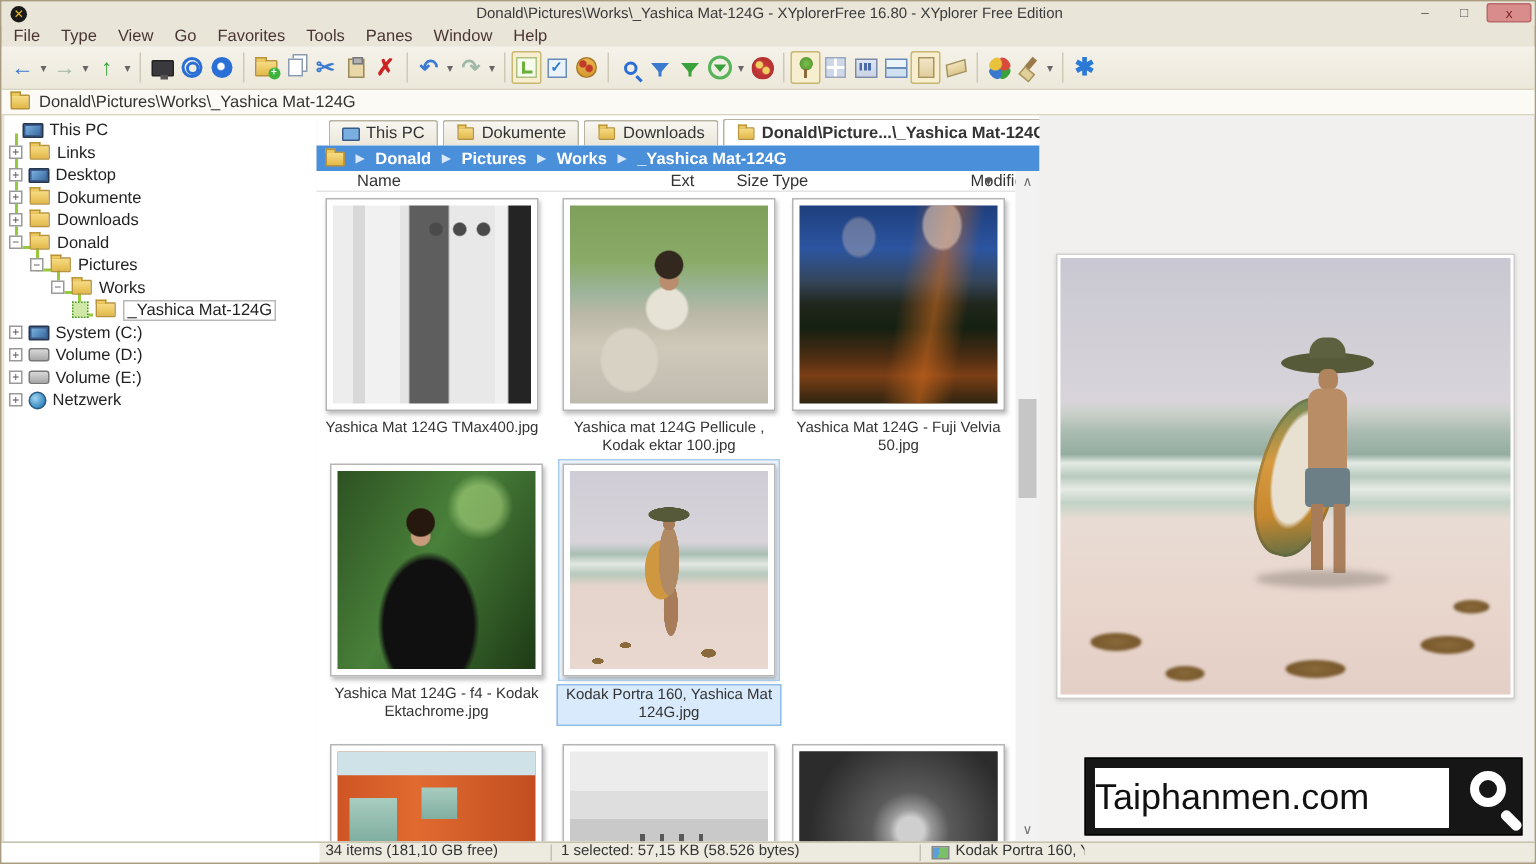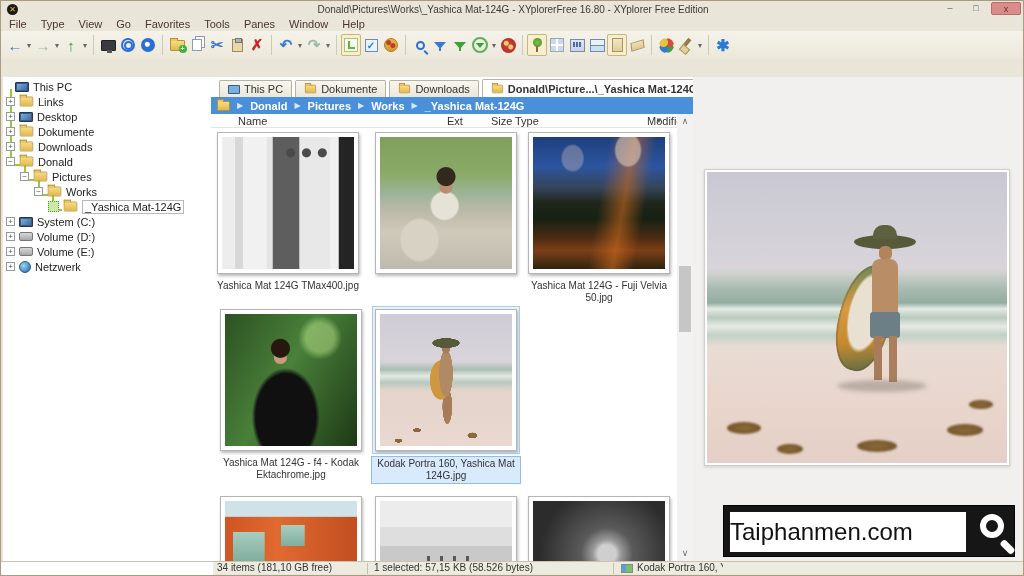--- a/index.html
+++ b/index.html
@@ -320,20 +320,24 @@
         <span class="mflower"></span>
       </span>
     <span class="tb">
         <span class="mbrush"></span>
       </span>
       <span class="tb small">▾</span>
     <span class="tsep"></span>
     <span class="tb mgear">✱</span>
   </div>
 
+  <div class="addressbar">
+    <span class="fold13"></span>
+    <span>Donald\Pictures\Works\_Yashica Mat-124G</span>
+  </div>
 
   <div class="tree">
     <div class="gline" style="left:7px; top:12px; width:10px; height:76px; border-left-width:2px;"></div>
     <div class="gline" style="left:7px; top:80px; width:10px; height:9px; border-bottom-width:2px;"></div>
     <div class="gline" style="left:21px; top:88px; width:10px; height:16px; border-left-width:2px; border-bottom-width:2px;"></div>
     <div class="gline" style="left:35px; top:103px; width:10px; height:16px; border-left-width:2px; border-bottom-width:2px;"></div>
     <div class="gline" style="left:49px; top:118px; width:10px; height:16px; border-left-width:2px; border-bottom-width:2px;"></div>
     <div style="position:relative; padding-top:2px;">
       <div class="trow" style="padding-left:12px;">
           <span class="tic ic-pc"></span>
@@ -454,20 +458,21 @@
             </div>
           </div>
         <div class="cap">Yashica Mat 124G TMax400.jpg</div>
       </div>
       <div class="cell" style="left:160px; top:2px;">
         <div class="thumbw">
             <div class="thumb">
               <div class="photo ph2"></div>
             </div>
           </div>
+        <div class="cap">Yashica mat 124G Pellicule , Kodak ektar 100.jpg</div>
       </div>
       <div class="cell" style="left:313px; top:2px;">
         <div class="thumbw">
             <div class="thumb">
               <div class="photo ph3"></div>
             </div>
           </div>
         <div class="cap">Yashica Mat 124G - Fuji Velvia 50.jpg</div>
       </div>
       <div class="cell" style="left:5px; top:179px;">

